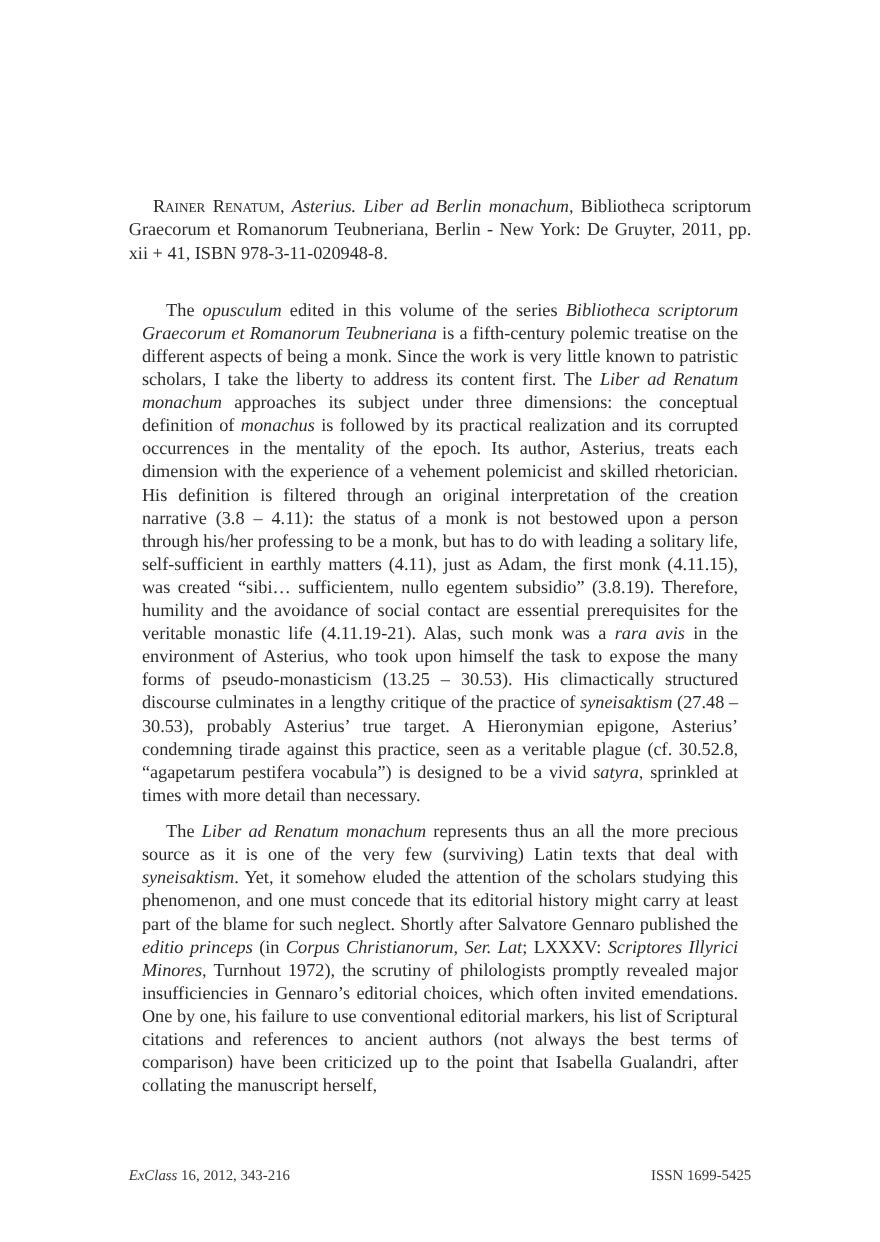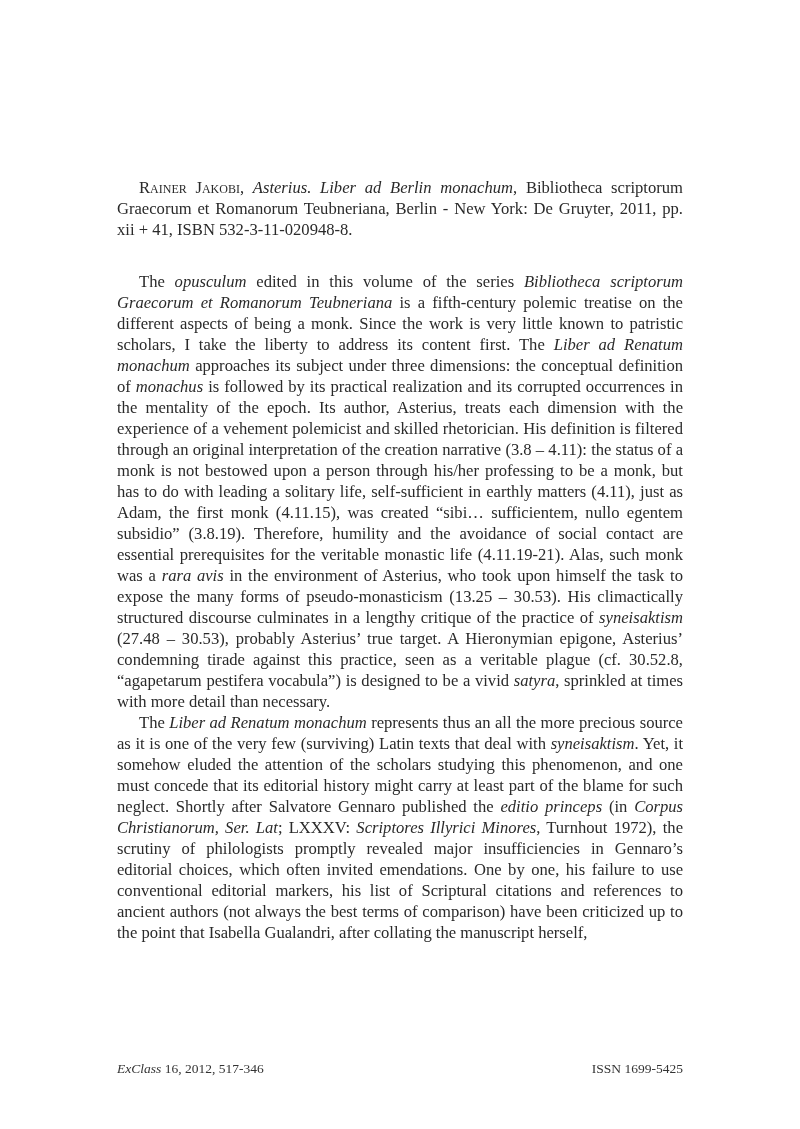--- a/index.html
+++ b/index.html
@@ -32,43 +32,43 @@
       font-variant: small-caps;
     }
     .body-text {
       margin-top: 31px;
     }
     .para {
       font-size: 16.6px;
       line-height: 21px;
       text-align: justify;
       text-indent: 22px;
-      margin: 0;
+      margin: 12px;
       hyphens: none;
     }
     i { font-style: italic; }
     .footer {
       position: absolute;
       top: 1061px;
       left: 117px;
       width: 566px;
       font-size: 13.5px;
       display: flex;
       justify-content: space-between;
       color: #333;
     }
   </style>
 </head>
 <body>
 
 <div class="page">
-  <p class="ref"><span class="sc">Rainer Jakobi</span>, <i>Asterius. Liber ad Berlin monachum</i><span>, Bibliotheca scriptorum Graecorum et Romanorum Teubneriana, Berlin - New York: De Gruyter, 2011, pp. xii + 41, ISBN 532-3-11-020948-8.</span></p>
+  <p class="ref"><span class="sc">Rainer Renatum</span>, <i>Asterius. Liber ad Berlin monachum</i><span>, Bibliotheca scriptorum Graecorum et Romanorum Teubneriana, Berlin - New York: De Gruyter, 2011, pp. xii + 41, ISBN 978-3-11-020948-8.</span></p>
 
   <div class="body-text">
     <p class="para"><span>The </span><i>opusculum</i><span> edited in this volume of the series </span><i>Bibliotheca scriptorum Graecorum et Romanorum Teubneriana</i><span> is a fifth-century polemic treatise on the different aspects of being a monk. Since the work is very little known to patristic scholars, I take the liberty to address its content first. The </span><i>Liber ad Renatum monachum</i><span> approaches its subject under three dimensions: the conceptual definition of </span><i>monachus</i><span> is followed by its practical realization and its corrupted occurrences in the mentality of the epoch. Its author, Asterius, treats each dimension with the experience of a vehement polemicist and skilled rhetorician. His definition is filtered through an original interpretation of the creation narrative (3.8 – 4.11): the status of a monk is not bestowed upon a person through his/her professing to be a monk, but has to do with leading a solitary life, self-sufficient in earthly matters (4.11), just as Adam, the first monk (4.11.15), was created “sibi… sufficientem, nullo egentem subsidio” (3.8.19). Therefore, humility and the avoidance of social contact are essential prerequisites for the veritable monastic life (4.11.19-21). Alas, such monk was a </span><i>rara avis</i><span> in the environment of Asterius, who took upon himself the task to expose the many forms of pseudo-monasticism (13.25 – 30.53). His climactically structured discourse culminates in a lengthy critique of the practice of </span><i>syneisaktism</i><span> (27.48 – 30.53), probably Asterius’ true target. A Hieronymian epigone, Asterius’ condemning tirade against this practice, seen as a veritable plague (cf. 30.52.8, “agapetarum pestifera vocabula”) is designed to be a vivid </span><i>satyra</i><span>, sprinkled at times with more detail than necessary.</span></p>
     <p class="para"><span>The </span><i>Liber ad Renatum monachum</i><span> represents thus an all the more precious source as it is one of the very few (surviving) Latin texts that deal with </span><i>syneisaktism</i><span>. Yet, it somehow eluded the attention of the scholars studying this phenomenon, and one must concede that its editorial history might carry at least part of the blame for such neglect. Shortly after Salvatore Gennaro published the </span><i>editio princeps</i><span> (in </span><i>Corpus Christianorum, Ser. Lat</i><span>; LXXXV: </span><i>Scriptores Illyrici Minores</i><span>, Turnhout 1972), the scrutiny of philologists promptly revealed major insufficiencies in Gennaro’s editorial choices, which often invited emendations. One by one, his failure to use conventional editorial markers, his list of Scriptural citations and references to ancient authors (not always the best terms of comparison) have been criticized up to the point that Isabella Gualandri, after collating the manuscript herself,</span></p>
   </div>
 </div>
 
 <div class="footer">
-  <span><i>ExClass</i><span> 16, 2012, 517-346</span></span>
+  <span><i>ExClass</i><span> 16, 2012, 343-216</span></span>
   <span>ISSN 1699-5425</span>
 </div>
 
 </body></html>

